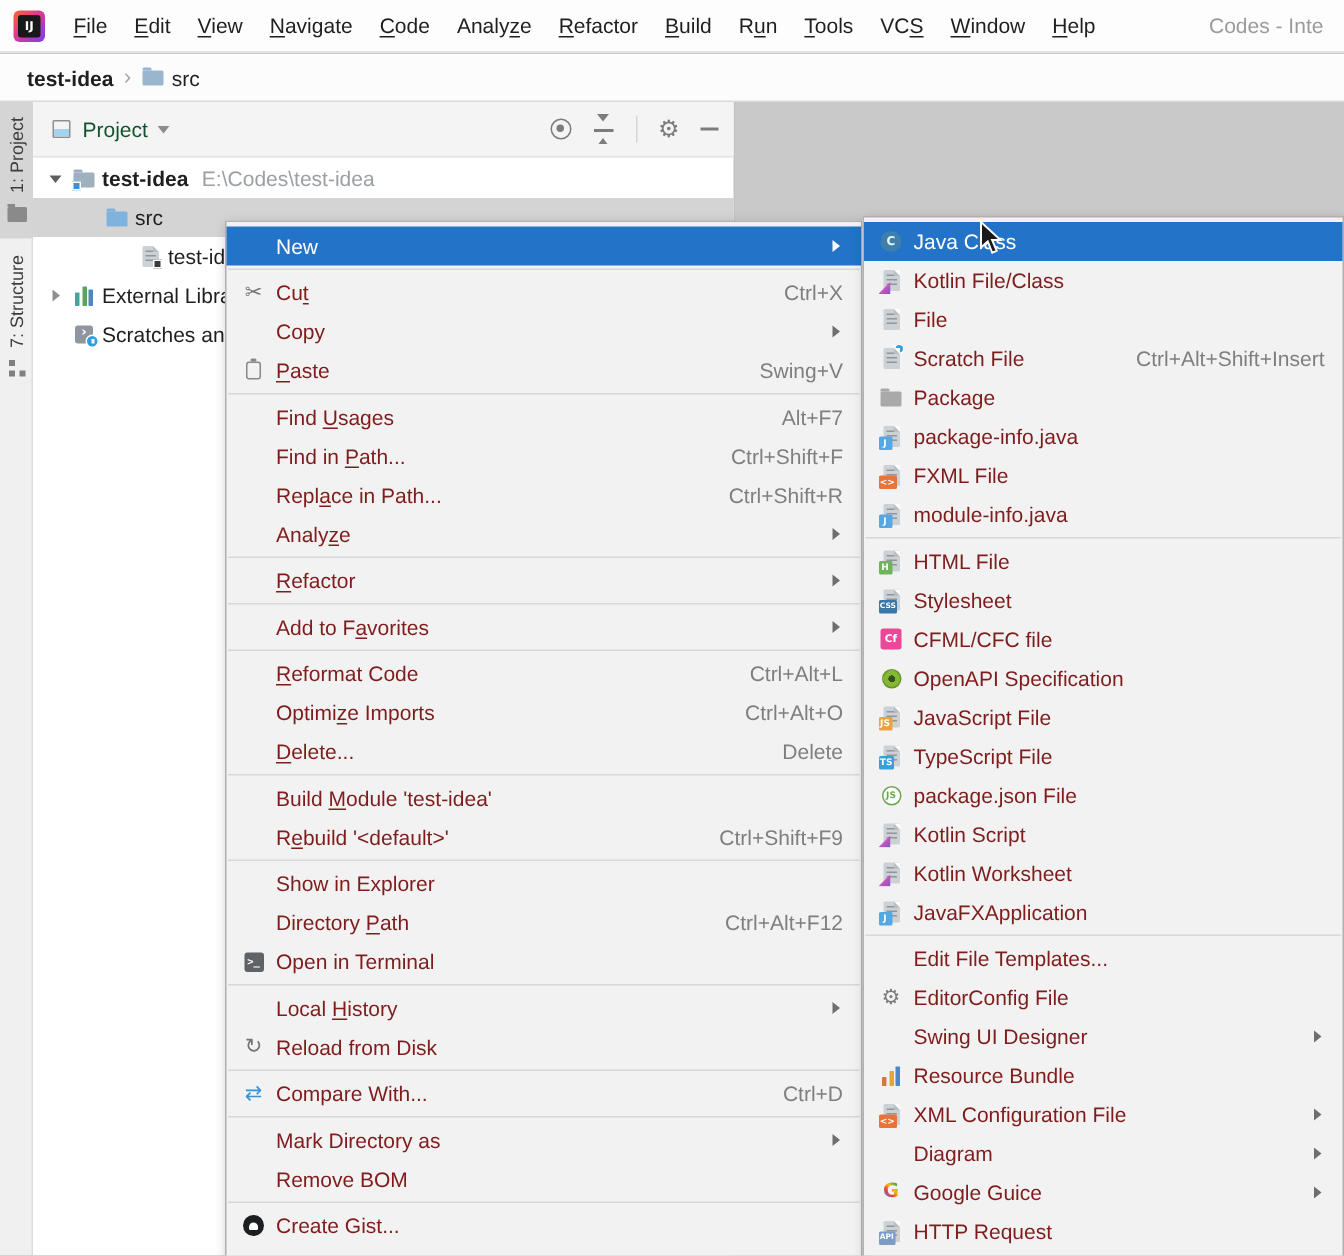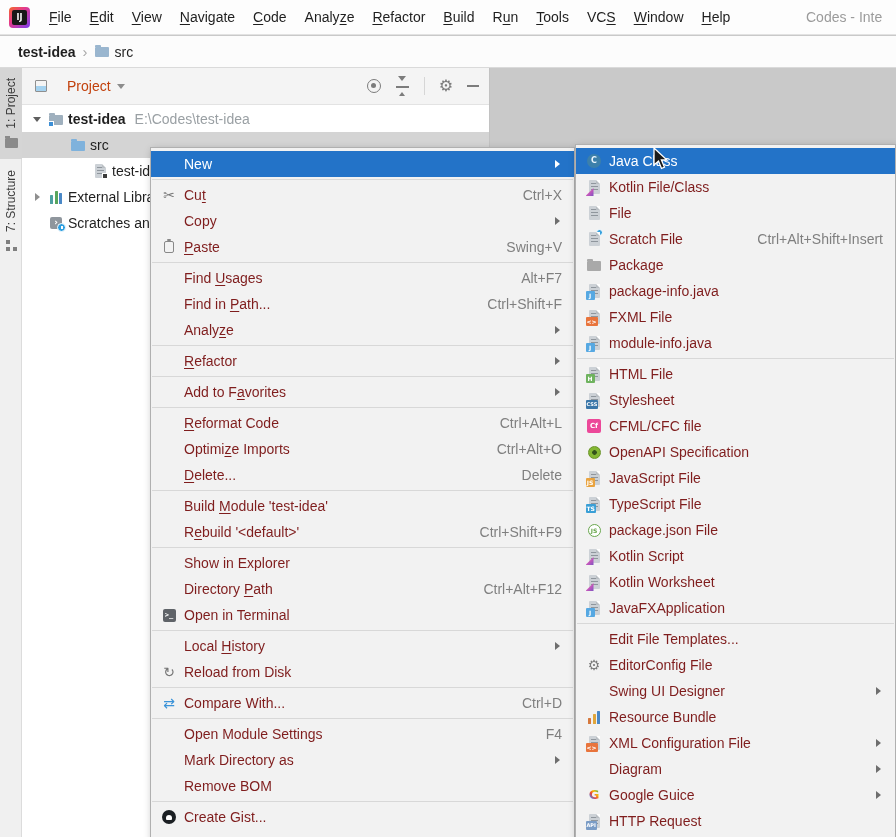--- a/index.html
+++ b/index.html
@@ -32,21 +32,21 @@
                border-right:1px solid #dcdcdc; }
   .tool-btn { position:absolute; left:0; width:22px; display:flex; flex-direction:column; align-items:center; }
   .tool-btn.active { background:#d5d5d5; }
   .vlabel { writing-mode:vertical-lr; transform:rotate(180deg); font-size:12px; color:#3c3c3c; margin:10px 0 6px 0; }
   .vlabel u { text-decoration:underline; }
 
   .project-panel { position:absolute; left:22px; top:68px; width:468px; height:769px; background:#ffffff;
                    border-right:1px solid #c2c2c2; }
   .panel-header { height:37px; background:#f4f4f4; border-bottom:1px solid #e3e3e3;
                   display:flex; align-items:center; padding:0 10px 0 13px; }
-  .panel-title { margin:0 6px 0 20px; color:#c2410c; }
+  .panel-title { margin:0 6px 0 8px; color:#14532d; }
   .hdr-icons { margin-left:auto; display:flex; align-items:center; gap:14px; }
   .hdr-sep { width:1px; height:18px; background:#d6d6d6; }
 
   .tree { position:absolute; top:38px; left:0; right:0; }
   .trow { height:26px; display:flex; align-items:center; white-space:nowrap; }
   .trow.sel { background:#d4d4d4; }
   .t-arrow { width:18px; display:inline-flex; justify-content:center; }
   .t-icon { width:20px; display:inline-flex; justify-content:center; margin-right:2px; }
   .t-label { color:#1f1f1f; }
   .t-label.b { font-weight:bold; }
@@ -285,20 +285,25 @@
       <span class="mi-label">Find <u>U</u>sages</span>
       <span class="mi-short">Alt+F7</span>
     </div>
     <div class="mi">
       <span class="mi-ic"></span>
       <span class="mi-label">Find in <u>P</u>ath...</span>
       <span class="mi-short">Ctrl+Shift+F</span>
     </div>
     <div class="mi">
       <span class="mi-ic"></span>
+      <span class="mi-label">Repl<u>a</u>ce in Path...</span>
+      <span class="mi-short">Ctrl+Shift+R</span>
+    </div>
+    <div class="mi">
+      <span class="mi-ic"></span>
       <span class="mi-label">Analy<u>z</u>e</span>
       <span class="mi-arrow"></span>
     </div>
     <div class="menu-sep"></div>
     <div class="mi">
       <span class="mi-ic"></span>
       <span class="mi-label"><u>R</u>efactor</span>
       <span class="mi-arrow"></span>
     </div>
     <div class="menu-sep"></div>
@@ -363,25 +368,20 @@
     </div>
     <div class="menu-sep"></div>
     <div class="mi">
       <span class="mi-ic">
         <span class="uic blue">⇄</span>
       </span>
       <span class="mi-label">Compare With...</span>
       <span class="mi-short">Ctrl+D</span>
     </div>
     <div class="menu-sep"></div>
-    <div class="mi">
-      <span class="mi-ic"></span>
-      <span class="mi-label">Open Module Settings</span>
-      <span class="mi-short">F4</span>
-    </div>
     <div class="mi">
       <span class="mi-ic"></span>
       <span class="mi-label">Mark Directory as</span>
       <span class="mi-arrow"></span>
     </div>
     <div class="mi">
       <span class="mi-ic"></span>
       <span class="mi-label">Remove BOM</span>
     </div>
     <div class="menu-sep"></div>

